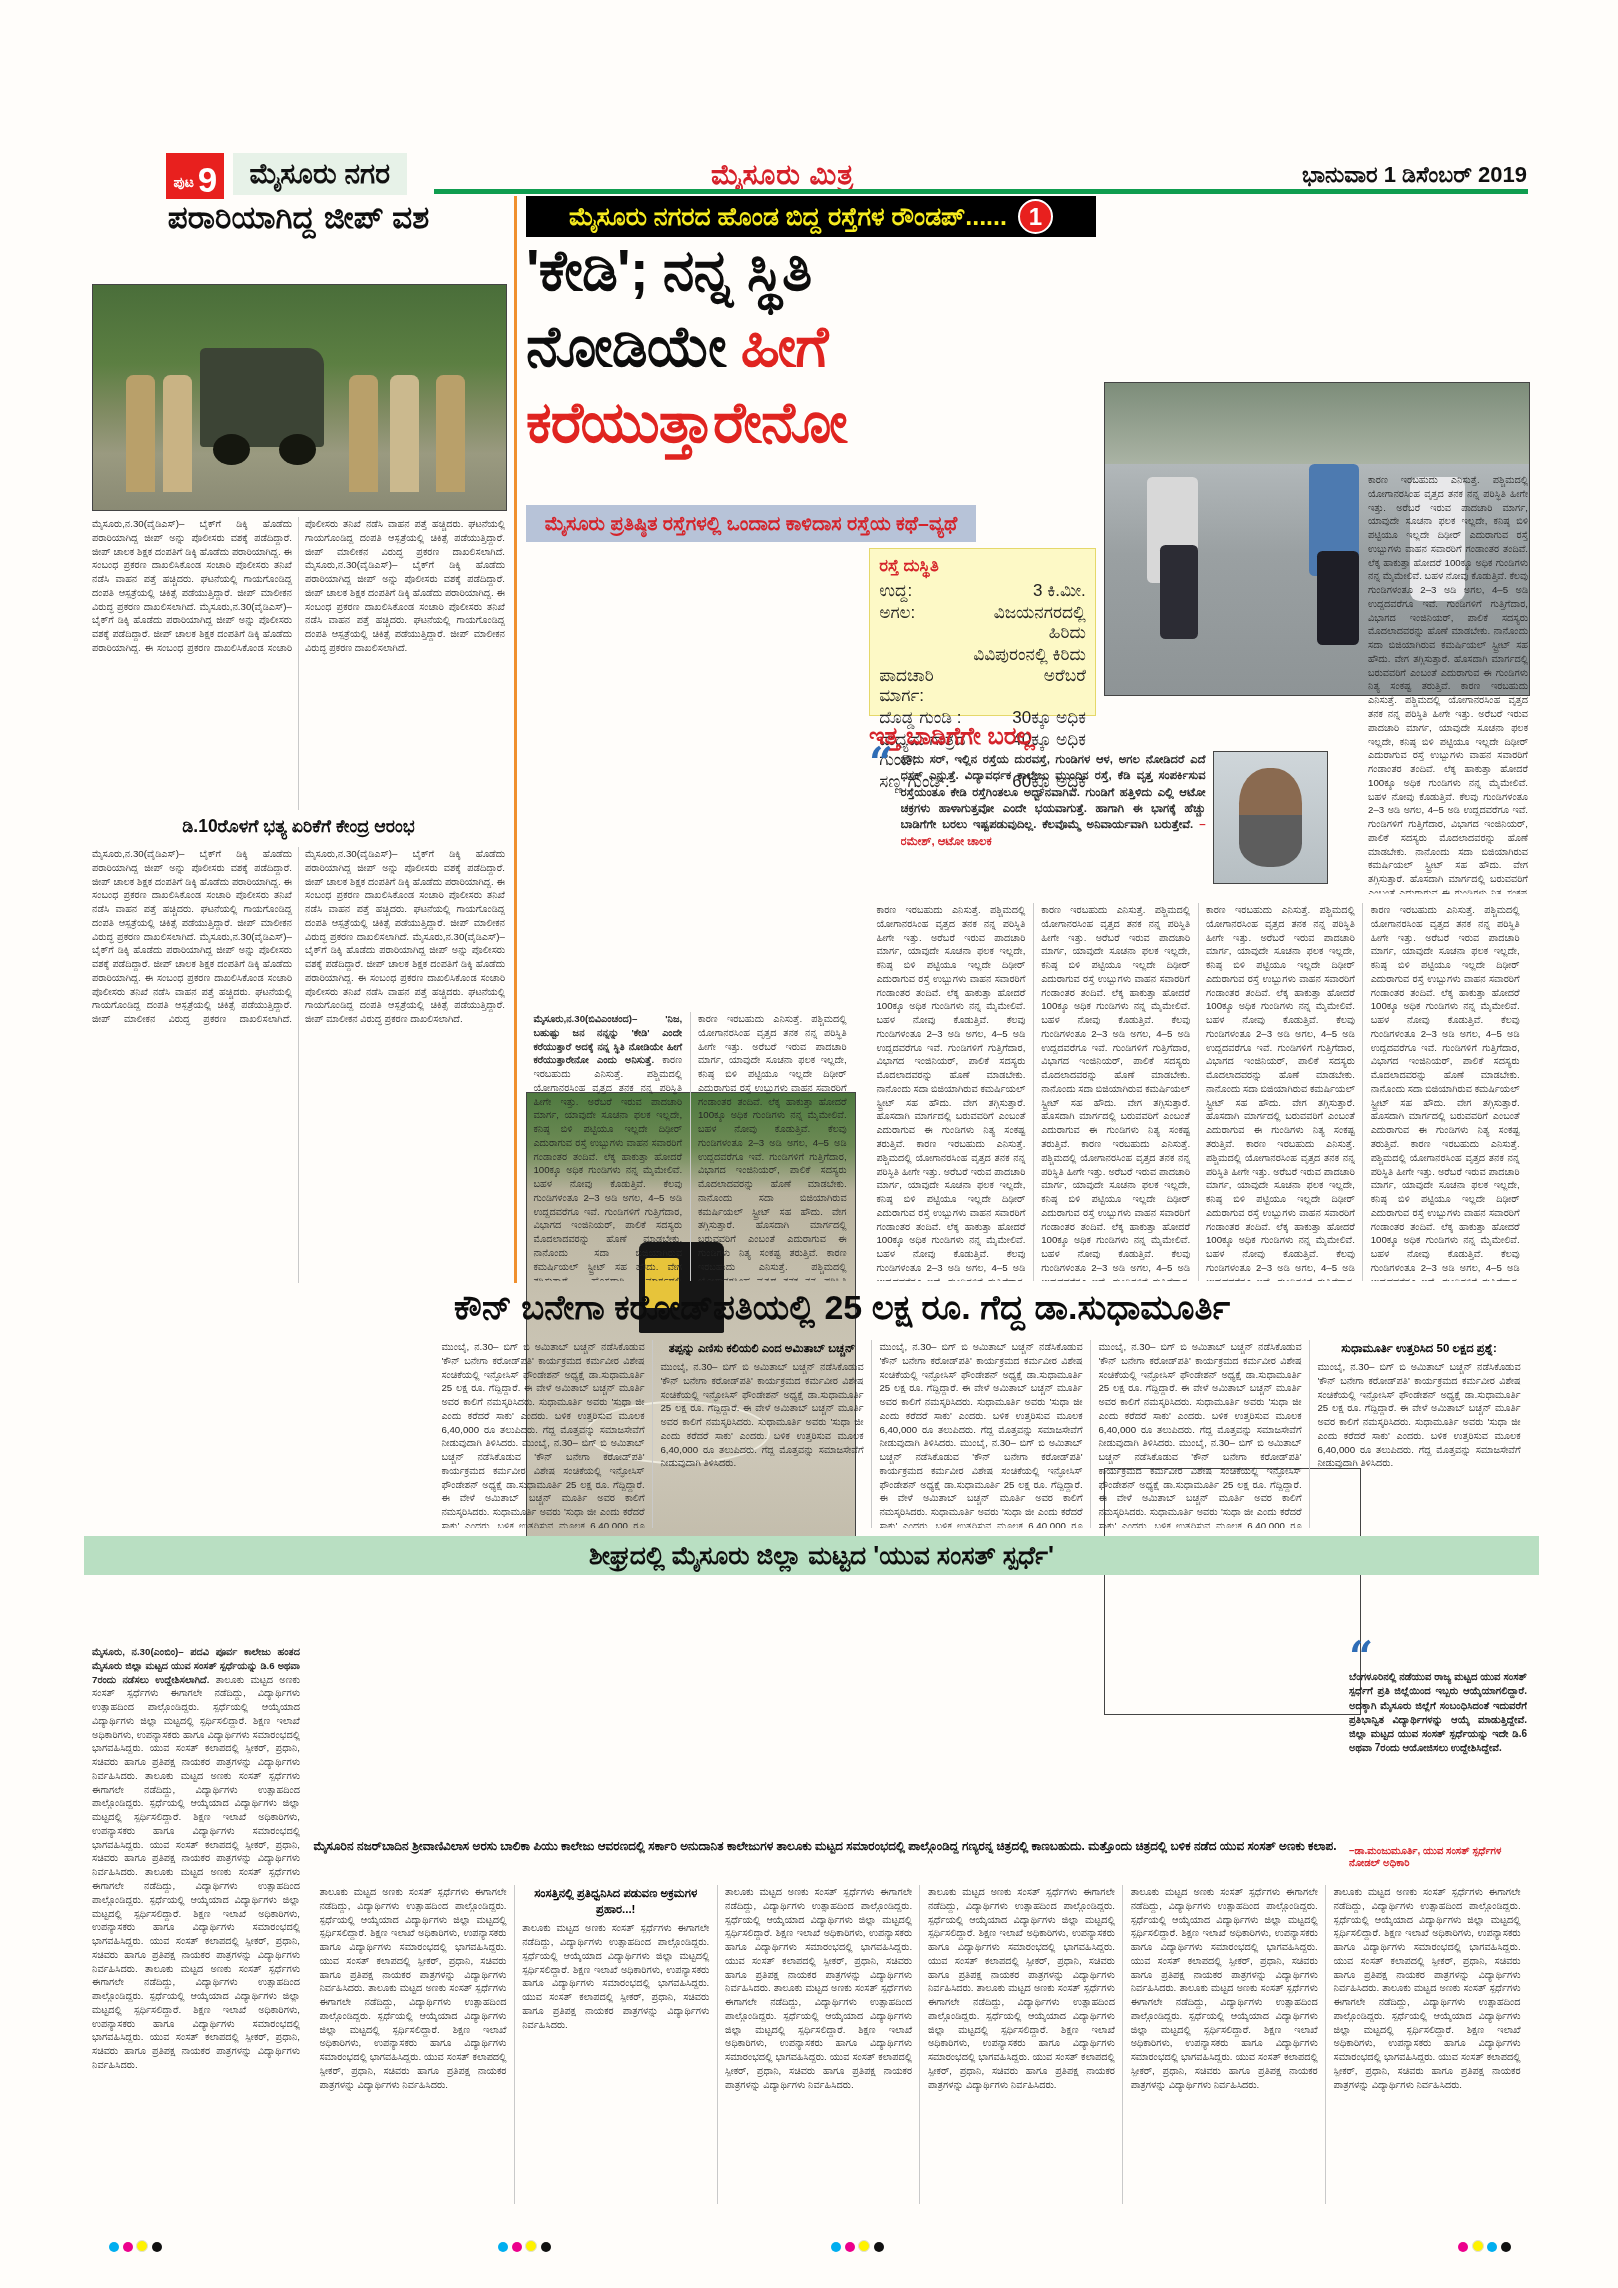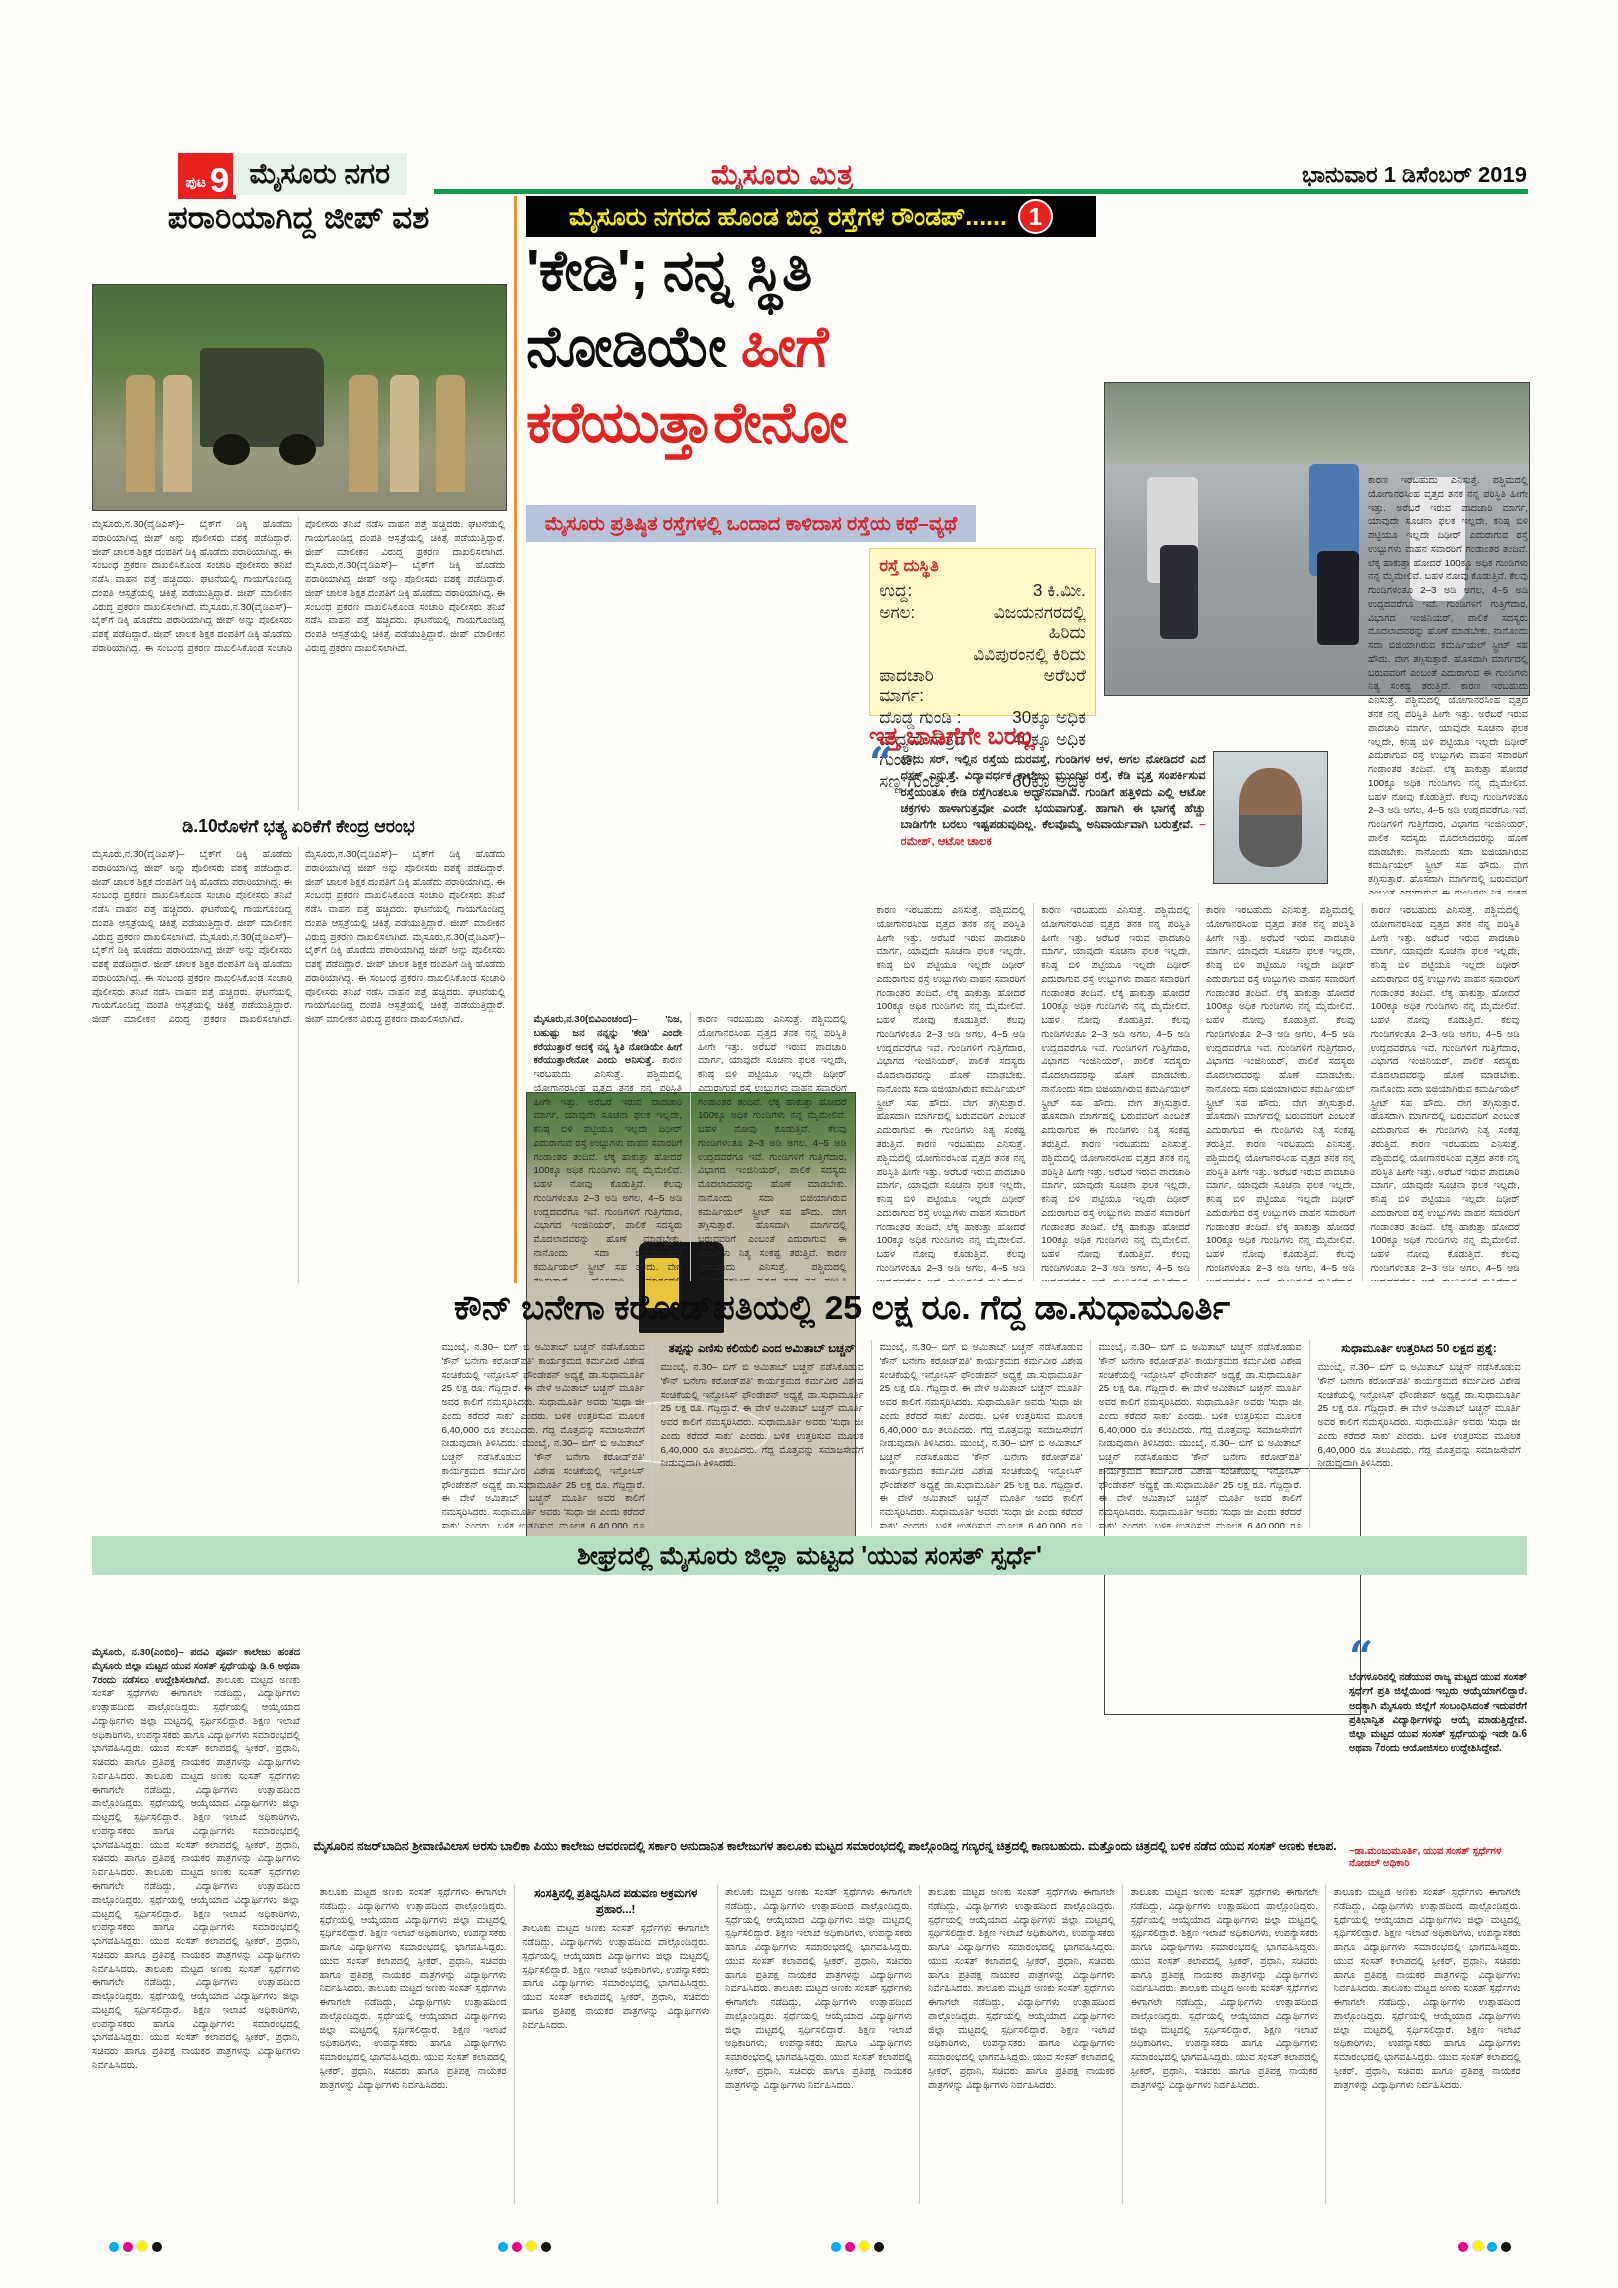--- a/index.html
+++ b/index.html
@@ -1,19 +1,19 @@
 <!DOCTYPE html>
 <html style="font-size:14.8px"><head>
 <meta charset="utf-8">
 <style>
   html,body{margin:0;padding:0;background:#e8e8e8;font-family:"Liberation Sans",sans-serif;}
   #page{position:relative;width:1619px;height:2289px;background:#fffdfa;margin:0 auto;overflow:hidden;color:#1c1c1c;}
   .abs{position:absolute;}
   
-  .badge{background:#e8201e;color:#fff;display:flex;align-items:flex-end;justify-content:center;gap:3.7px;padding:1.8px 7.4px;margin-left:12px;}
+  .badge{background:#e8201e;color:#fff;display:flex;align-items:flex-end;justify-content:center;gap:3.7px;padding:1.8px 7.4px;}
   .badge .small{font-size:14px;font-weight:bold;padding-bottom:5.5px;}
   .badge .big{font-size:35px;font-weight:bold;line-height:1;}
   .section-box{background:#e7f2e8;color:#111;font-weight:bold;font-size:28px;display:flex;align-items:center;padding:0 16.6px;}
   .masthead{color:#d6212a;font-weight:bold;font-size:28px;letter-spacing:0.9px;}
   .edition-date{color:#111;font-weight:bold;font-size:22px;text-align:right;}
   .green-rule{background:#0f9d4f;height:4.6px;}
   
   .h-left{font-weight:bold;font-size:31px;line-height:1.25;text-align:center;color:#101010;}
   .roundup{background:#000;color:#f7ec1f;font-weight:bold;font-size:25px;display:flex;align-items:center;justify-content:center;gap:11px;}
   .roundup .num{background:#e8201e;color:#fff;border-radius:50%;width:35px;height:35px;display:flex;align-items:center;justify-content:center;font-size:24px;border:2.8px solid #fff;box-sizing:border-box;}
@@ -197,21 +197,21 @@
 
   <div class="abs" style="left:454px;top:1288px;width:1094px;font-weight:bold;font-size:34px;color:#0c0c0c;">ಕೌನ್ ಬನೇಗಾ ಕರೋಡ್‌ಪತಿಯಲ್ಲಿ 25 ಲಕ್ಷ ರೂ. ಗೆದ್ದ ಡಾ.ಸುಧಾಮೂರ್ತಿ</div>
   <div class="abs colrow np" style="left:434px;top:1340px;width:1094px;height:188px;">
     <div>ಮುಂಬೈ, ನ.30– ಬಿಗ್ ಬಿ ಅಮಿತಾಬ್ ಬಚ್ಚನ್ ನಡೆಸಿಕೊಡುವ 'ಕೌನ್ ಬನೇಗಾ ಕರೋಡ್‌ಪತಿ' ಕಾರ್ಯಕ್ರಮದ ಕರ್ಮವೀರ ವಿಶೇಷ ಸಂಚಿಕೆಯಲ್ಲಿ ಇನ್ಫೋಸಿಸ್ ಫೌಂಡೇಶನ್ ಅಧ್ಯಕ್ಷೆ ಡಾ.ಸುಧಾಮೂರ್ತಿ 25 ಲಕ್ಷ ರೂ. ಗೆದ್ದಿದ್ದಾರೆ. ಈ ವೇಳೆ ಅಮಿತಾಬ್ ಬಚ್ಚನ್ ಮೂರ್ತಿ ಅವರ ಕಾಲಿಗೆ ನಮಸ್ಕರಿಸಿದರು. ಸುಧಾಮೂರ್ತಿ ಅವರು 'ಸುಧಾ ಜೀ ಎಂದು ಕರೆದರೆ ಸಾಕು' ಎಂದರು. ಬಳಿಕ ಉತ್ತರಿಸುವ ಮೂಲಕ 6,40,000 ರೂ ತಲುಪಿದರು. ಗೆದ್ದ ಮೊತ್ತವನ್ನು ಸಮಾಜಸೇವೆಗೆ ನೀಡುವುದಾಗಿ ತಿಳಿಸಿದರು. ಮುಂಬೈ, ನ.30– ಬಿಗ್ ಬಿ ಅಮಿತಾಬ್ ಬಚ್ಚನ್ ನಡೆಸಿಕೊಡುವ 'ಕೌನ್ ಬನೇಗಾ ಕರೋಡ್‌ಪತಿ' ಕಾರ್ಯಕ್ರಮದ ಕರ್ಮವೀರ ವಿಶೇಷ ಸಂಚಿಕೆಯಲ್ಲಿ ಇನ್ಫೋಸಿಸ್ ಫೌಂಡೇಶನ್ ಅಧ್ಯಕ್ಷೆ ಡಾ.ಸುಧಾಮೂರ್ತಿ 25 ಲಕ್ಷ ರೂ. ಗೆದ್ದಿದ್ದಾರೆ. ಈ ವೇಳೆ ಅಮಿತಾಬ್ ಬಚ್ಚನ್ ಮೂರ್ತಿ ಅವರ ಕಾಲಿಗೆ ನಮಸ್ಕರಿಸಿದರು. ಸುಧಾಮೂರ್ತಿ ಅವರು 'ಸುಧಾ ಜೀ ಎಂದು ಕರೆದರೆ ಸಾಕು' ಎಂದರು. ಬಳಿಕ ಉತ್ತರಿಸುವ ಮೂಲಕ 6,40,000 ರೂ ತಲುಪಿದರು. ಗೆದ್ದ ಮೊತ್ತವನ್ನು ಸಮಾಜಸೇವೆಗೆ ನೀಡುವುದಾಗಿ ತಿಳಿಸಿದರು.</div>
     <div><span class="smallsub">ತಪ್ಪನ್ನು ಎಣಿಸು ಕಲಿಯಲಿ ಎಂದ ಅಮಿತಾಬ್ ಬಚ್ಚನ್</span><span>ಮುಂಬೈ, ನ.30– ಬಿಗ್ ಬಿ ಅಮಿತಾಬ್ ಬಚ್ಚನ್ ನಡೆಸಿಕೊಡುವ 'ಕೌನ್ ಬನೇಗಾ ಕರೋಡ್‌ಪತಿ' ಕಾರ್ಯಕ್ರಮದ ಕರ್ಮವೀರ ವಿಶೇಷ ಸಂಚಿಕೆಯಲ್ಲಿ ಇನ್ಫೋಸಿಸ್ ಫೌಂಡೇಶನ್ ಅಧ್ಯಕ್ಷೆ ಡಾ.ಸುಧಾಮೂರ್ತಿ 25 ಲಕ್ಷ ರೂ. ಗೆದ್ದಿದ್ದಾರೆ. ಈ ವೇಳೆ ಅಮಿತಾಬ್ ಬಚ್ಚನ್ ಮೂರ್ತಿ ಅವರ ಕಾಲಿಗೆ ನಮಸ್ಕರಿಸಿದರು. ಸುಧಾಮೂರ್ತಿ ಅವರು 'ಸುಧಾ ಜೀ ಎಂದು ಕರೆದರೆ ಸಾಕು' ಎಂದರು. ಬಳಿಕ ಉತ್ತರಿಸುವ ಮೂಲಕ 6,40,000 ರೂ ತಲುಪಿದರು. ಗೆದ್ದ ಮೊತ್ತವನ್ನು ಸಮಾಜಸೇವೆಗೆ ನೀಡುವುದಾಗಿ ತಿಳಿಸಿದರು.</span></div>
     <div>ಮುಂಬೈ, ನ.30– ಬಿಗ್ ಬಿ ಅಮಿತಾಬ್ ಬಚ್ಚನ್ ನಡೆಸಿಕೊಡುವ 'ಕೌನ್ ಬನೇಗಾ ಕರೋಡ್‌ಪತಿ' ಕಾರ್ಯಕ್ರಮದ ಕರ್ಮವೀರ ವಿಶೇಷ ಸಂಚಿಕೆಯಲ್ಲಿ ಇನ್ಫೋಸಿಸ್ ಫೌಂಡೇಶನ್ ಅಧ್ಯಕ್ಷೆ ಡಾ.ಸುಧಾಮೂರ್ತಿ 25 ಲಕ್ಷ ರೂ. ಗೆದ್ದಿದ್ದಾರೆ. ಈ ವೇಳೆ ಅಮಿತಾಬ್ ಬಚ್ಚನ್ ಮೂರ್ತಿ ಅವರ ಕಾಲಿಗೆ ನಮಸ್ಕರಿಸಿದರು. ಸುಧಾಮೂರ್ತಿ ಅವರು 'ಸುಧಾ ಜೀ ಎಂದು ಕರೆದರೆ ಸಾಕು' ಎಂದರು. ಬಳಿಕ ಉತ್ತರಿಸುವ ಮೂಲಕ 6,40,000 ರೂ ತಲುಪಿದರು. ಗೆದ್ದ ಮೊತ್ತವನ್ನು ಸಮಾಜಸೇವೆಗೆ ನೀಡುವುದಾಗಿ ತಿಳಿಸಿದರು. ಮುಂಬೈ, ನ.30– ಬಿಗ್ ಬಿ ಅಮಿತಾಬ್ ಬಚ್ಚನ್ ನಡೆಸಿಕೊಡುವ 'ಕೌನ್ ಬನೇಗಾ ಕರೋಡ್‌ಪತಿ' ಕಾರ್ಯಕ್ರಮದ ಕರ್ಮವೀರ ವಿಶೇಷ ಸಂಚಿಕೆಯಲ್ಲಿ ಇನ್ಫೋಸಿಸ್ ಫೌಂಡೇಶನ್ ಅಧ್ಯಕ್ಷೆ ಡಾ.ಸುಧಾಮೂರ್ತಿ 25 ಲಕ್ಷ ರೂ. ಗೆದ್ದಿದ್ದಾರೆ. ಈ ವೇಳೆ ಅಮಿತಾಬ್ ಬಚ್ಚನ್ ಮೂರ್ತಿ ಅವರ ಕಾಲಿಗೆ ನಮಸ್ಕರಿಸಿದರು. ಸುಧಾಮೂರ್ತಿ ಅವರು 'ಸುಧಾ ಜೀ ಎಂದು ಕರೆದರೆ ಸಾಕು' ಎಂದರು. ಬಳಿಕ ಉತ್ತರಿಸುವ ಮೂಲಕ 6,40,000 ರೂ ತಲುಪಿದರು. ಗೆದ್ದ ಮೊತ್ತವನ್ನು ಸಮಾಜಸೇವೆಗೆ ನೀಡುವುದಾಗಿ ತಿಳಿಸಿದರು.</div>
     <div>ಮುಂಬೈ, ನ.30– ಬಿಗ್ ಬಿ ಅಮಿತಾಬ್ ಬಚ್ಚನ್ ನಡೆಸಿಕೊಡುವ 'ಕೌನ್ ಬನೇಗಾ ಕರೋಡ್‌ಪತಿ' ಕಾರ್ಯಕ್ರಮದ ಕರ್ಮವೀರ ವಿಶೇಷ ಸಂಚಿಕೆಯಲ್ಲಿ ಇನ್ಫೋಸಿಸ್ ಫೌಂಡೇಶನ್ ಅಧ್ಯಕ್ಷೆ ಡಾ.ಸುಧಾಮೂರ್ತಿ 25 ಲಕ್ಷ ರೂ. ಗೆದ್ದಿದ್ದಾರೆ. ಈ ವೇಳೆ ಅಮಿತಾಬ್ ಬಚ್ಚನ್ ಮೂರ್ತಿ ಅವರ ಕಾಲಿಗೆ ನಮಸ್ಕರಿಸಿದರು. ಸುಧಾಮೂರ್ತಿ ಅವರು 'ಸುಧಾ ಜೀ ಎಂದು ಕರೆದರೆ ಸಾಕು' ಎಂದರು. ಬಳಿಕ ಉತ್ತರಿಸುವ ಮೂಲಕ 6,40,000 ರೂ ತಲುಪಿದರು. ಗೆದ್ದ ಮೊತ್ತವನ್ನು ಸಮಾಜಸೇವೆಗೆ ನೀಡುವುದಾಗಿ ತಿಳಿಸಿದರು. ಮುಂಬೈ, ನ.30– ಬಿಗ್ ಬಿ ಅಮಿತಾಬ್ ಬಚ್ಚನ್ ನಡೆಸಿಕೊಡುವ 'ಕೌನ್ ಬನೇಗಾ ಕರೋಡ್‌ಪತಿ' ಕಾರ್ಯಕ್ರಮದ ಕರ್ಮವೀರ ವಿಶೇಷ ಸಂಚಿಕೆಯಲ್ಲಿ ಇನ್ಫೋಸಿಸ್ ಫೌಂಡೇಶನ್ ಅಧ್ಯಕ್ಷೆ ಡಾ.ಸುಧಾಮೂರ್ತಿ 25 ಲಕ್ಷ ರೂ. ಗೆದ್ದಿದ್ದಾರೆ. ಈ ವೇಳೆ ಅಮಿತಾಬ್ ಬಚ್ಚನ್ ಮೂರ್ತಿ ಅವರ ಕಾಲಿಗೆ ನಮಸ್ಕರಿಸಿದರು. ಸುಧಾಮೂರ್ತಿ ಅವರು 'ಸುಧಾ ಜೀ ಎಂದು ಕರೆದರೆ ಸಾಕು' ಎಂದರು. ಬಳಿಕ ಉತ್ತರಿಸುವ ಮೂಲಕ 6,40,000 ರೂ ತಲುಪಿದರು. ಗೆದ್ದ ಮೊತ್ತವನ್ನು ಸಮಾಜಸೇವೆಗೆ ನೀಡುವುದಾಗಿ ತಿಳಿಸಿದರು.</div>
     <div><span class="smallsub">ಸುಧಾಮೂರ್ತಿ ಉತ್ತರಿಸಿದ 50 ಲಕ್ಷದ ಪ್ರಶ್ನೆ:</span><span>ಮುಂಬೈ, ನ.30– ಬಿಗ್ ಬಿ ಅಮಿತಾಬ್ ಬಚ್ಚನ್ ನಡೆಸಿಕೊಡುವ 'ಕೌನ್ ಬನೇಗಾ ಕರೋಡ್‌ಪತಿ' ಕಾರ್ಯಕ್ರಮದ ಕರ್ಮವೀರ ವಿಶೇಷ ಸಂಚಿಕೆಯಲ್ಲಿ ಇನ್ಫೋಸಿಸ್ ಫೌಂಡೇಶನ್ ಅಧ್ಯಕ್ಷೆ ಡಾ.ಸುಧಾಮೂರ್ತಿ 25 ಲಕ್ಷ ರೂ. ಗೆದ್ದಿದ್ದಾರೆ. ಈ ವೇಳೆ ಅಮಿತಾಬ್ ಬಚ್ಚನ್ ಮೂರ್ತಿ ಅವರ ಕಾಲಿಗೆ ನಮಸ್ಕರಿಸಿದರು. ಸುಧಾಮೂರ್ತಿ ಅವರು 'ಸುಧಾ ಜೀ ಎಂದು ಕರೆದರೆ ಸಾಕು' ಎಂದರು. ಬಳಿಕ ಉತ್ತರಿಸುವ ಮೂಲಕ 6,40,000 ರೂ ತಲುಪಿದರು. ಗೆದ್ದ ಮೊತ್ತವನ್ನು ಸಮಾಜಸೇವೆಗೆ ನೀಡುವುದಾಗಿ ತಿಳಿಸಿದರು.</span></div>
   </div>
 
-  <div class="abs strap" style="left:92px;top:1536px;width:1435px;height:39px;">
+  <div class="abs strap" style="left:84px;top:1536px;width:1435px;height:39px;padding-left:20px;">
     <span>ಶೀಘ್ರದಲ್ಲಿ ಮೈಸೂರು ಜಿಲ್ಲಾ ಮಟ್ಟದ 'ಯುವ ಸಂಸತ್ ಸ್ಪರ್ಧೆ'</span>
   </div>
 
   <div class="abs np" style="left:92px;top:1645px;width:208px;height:559px;">
     <b>ಮೈಸೂರು, ನ.30(ಎಂಬಿಂ)– ಪದವಿ ಪೂರ್ವ ಕಾಲೇಜು ಹಂತದ ಮೈಸೂರು ಜಿಲ್ಲಾ ಮಟ್ಟದ ಯುವ ಸಂಸತ್ ಸ್ಪರ್ಧೆಯನ್ನು ಡಿ.6 ಅಥವಾ 7ರಂದು ನಡೆಸಲು ಉದ್ದೇಶಿಸಲಾಗಿದೆ.</b>
     <span>ತಾಲೂಕು ಮಟ್ಟದ ಅಣಕು ಸಂಸತ್ ಸ್ಪರ್ಧೆಗಳು ಈಗಾಗಲೇ ನಡೆದಿದ್ದು, ವಿದ್ಯಾರ್ಥಿಗಳು ಉತ್ಸಾಹದಿಂದ ಪಾಲ್ಗೊಂಡಿದ್ದರು. ಸ್ಪರ್ಧೆಯಲ್ಲಿ ಆಯ್ಕೆಯಾದ ವಿದ್ಯಾರ್ಥಿಗಳು ಜಿಲ್ಲಾ ಮಟ್ಟದಲ್ಲಿ ಸ್ಪರ್ಧಿಸಲಿದ್ದಾರೆ. ಶಿಕ್ಷಣ ಇಲಾಖೆ ಅಧಿಕಾರಿಗಳು, ಉಪನ್ಯಾಸಕರು ಹಾಗೂ ವಿದ್ಯಾರ್ಥಿಗಳು ಸಮಾರಂಭದಲ್ಲಿ ಭಾಗವಹಿಸಿದ್ದರು. ಯುವ ಸಂಸತ್ ಕಲಾಪದಲ್ಲಿ ಸ್ಪೀಕರ್, ಪ್ರಧಾನಿ, ಸಚಿವರು ಹಾಗೂ ಪ್ರತಿಪಕ್ಷ ನಾಯಕರ ಪಾತ್ರಗಳನ್ನು ವಿದ್ಯಾರ್ಥಿಗಳು ನಿರ್ವಹಿಸಿದರು. ತಾಲೂಕು ಮಟ್ಟದ ಅಣಕು ಸಂಸತ್ ಸ್ಪರ್ಧೆಗಳು ಈಗಾಗಲೇ ನಡೆದಿದ್ದು, ವಿದ್ಯಾರ್ಥಿಗಳು ಉತ್ಸಾಹದಿಂದ ಪಾಲ್ಗೊಂಡಿದ್ದರು. ಸ್ಪರ್ಧೆಯಲ್ಲಿ ಆಯ್ಕೆಯಾದ ವಿದ್ಯಾರ್ಥಿಗಳು ಜಿಲ್ಲಾ ಮಟ್ಟದಲ್ಲಿ ಸ್ಪರ್ಧಿಸಲಿದ್ದಾರೆ. ಶಿಕ್ಷಣ ಇಲಾಖೆ ಅಧಿಕಾರಿಗಳು, ಉಪನ್ಯಾಸಕರು ಹಾಗೂ ವಿದ್ಯಾರ್ಥಿಗಳು ಸಮಾರಂಭದಲ್ಲಿ ಭಾಗವಹಿಸಿದ್ದರು. ಯುವ ಸಂಸತ್ ಕಲಾಪದಲ್ಲಿ ಸ್ಪೀಕರ್, ಪ್ರಧಾನಿ, ಸಚಿವರು ಹಾಗೂ ಪ್ರತಿಪಕ್ಷ ನಾಯಕರ ಪಾತ್ರಗಳನ್ನು ವಿದ್ಯಾರ್ಥಿಗಳು ನಿರ್ವಹಿಸಿದರು. ತಾಲೂಕು ಮಟ್ಟದ ಅಣಕು ಸಂಸತ್ ಸ್ಪರ್ಧೆಗಳು ಈಗಾಗಲೇ ನಡೆದಿದ್ದು, ವಿದ್ಯಾರ್ಥಿಗಳು ಉತ್ಸಾಹದಿಂದ ಪಾಲ್ಗೊಂಡಿದ್ದರು. ಸ್ಪರ್ಧೆಯಲ್ಲಿ ಆಯ್ಕೆಯಾದ ವಿದ್ಯಾರ್ಥಿಗಳು ಜಿಲ್ಲಾ ಮಟ್ಟದಲ್ಲಿ ಸ್ಪರ್ಧಿಸಲಿದ್ದಾರೆ. ಶಿಕ್ಷಣ ಇಲಾಖೆ ಅಧಿಕಾರಿಗಳು, ಉಪನ್ಯಾಸಕರು ಹಾಗೂ ವಿದ್ಯಾರ್ಥಿಗಳು ಸಮಾರಂಭದಲ್ಲಿ ಭಾಗವಹಿಸಿದ್ದರು. ಯುವ ಸಂಸತ್ ಕಲಾಪದಲ್ಲಿ ಸ್ಪೀಕರ್, ಪ್ರಧಾನಿ, ಸಚಿವರು ಹಾಗೂ ಪ್ರತಿಪಕ್ಷ ನಾಯಕರ ಪಾತ್ರಗಳನ್ನು ವಿದ್ಯಾರ್ಥಿಗಳು ನಿರ್ವಹಿಸಿದರು. ತಾಲೂಕು ಮಟ್ಟದ ಅಣಕು ಸಂಸತ್ ಸ್ಪರ್ಧೆಗಳು ಈಗಾಗಲೇ ನಡೆದಿದ್ದು, ವಿದ್ಯಾರ್ಥಿಗಳು ಉತ್ಸಾಹದಿಂದ ಪಾಲ್ಗೊಂಡಿದ್ದರು. ಸ್ಪರ್ಧೆಯಲ್ಲಿ ಆಯ್ಕೆಯಾದ ವಿದ್ಯಾರ್ಥಿಗಳು ಜಿಲ್ಲಾ ಮಟ್ಟದಲ್ಲಿ ಸ್ಪರ್ಧಿಸಲಿದ್ದಾರೆ. ಶಿಕ್ಷಣ ಇಲಾಖೆ ಅಧಿಕಾರಿಗಳು, ಉಪನ್ಯಾಸಕರು ಹಾಗೂ ವಿದ್ಯಾರ್ಥಿಗಳು ಸಮಾರಂಭದಲ್ಲಿ ಭಾಗವಹಿಸಿದ್ದರು. ಯುವ ಸಂಸತ್ ಕಲಾಪದಲ್ಲಿ ಸ್ಪೀಕರ್, ಪ್ರಧಾನಿ, ಸಚಿವರು ಹಾಗೂ ಪ್ರತಿಪಕ್ಷ ನಾಯಕರ ಪಾತ್ರಗಳನ್ನು ವಿದ್ಯಾರ್ಥಿಗಳು ನಿರ್ವಹಿಸಿದರು.</span>
   </div>
 
   <div class="abs caption" style="left:312px;top:1837px;width:1026px;">ಮೈಸೂರಿನ ನಜರ್‌ಬಾದಿನ ಶ್ರೀವಾಣಿವಿಲಾಸ ಅರಸು ಬಾಲಿಕಾ ಪಿಯು ಕಾಲೇಜು ಆವರಣದಲ್ಲಿ ಸರ್ಕಾರಿ ಅನುದಾನಿತ ಕಾಲೇಜುಗಳ ತಾಲೂಕು ಮಟ್ಟದ ಸಮಾರಂಭದಲ್ಲಿ ಪಾಲ್ಗೊಂಡಿದ್ದ ಗಣ್ಯರನ್ನ ಚಿತ್ರದಲ್ಲಿ ಕಾಣಬಹುದು. ಮತ್ತೊಂದು ಚಿತ್ರದಲ್ಲಿ ಬಳಿಕ ನಡೆದ ಯುವ ಸಂಸತ್ ಅಣಕು ಕಲಾಪ.</div>
 

